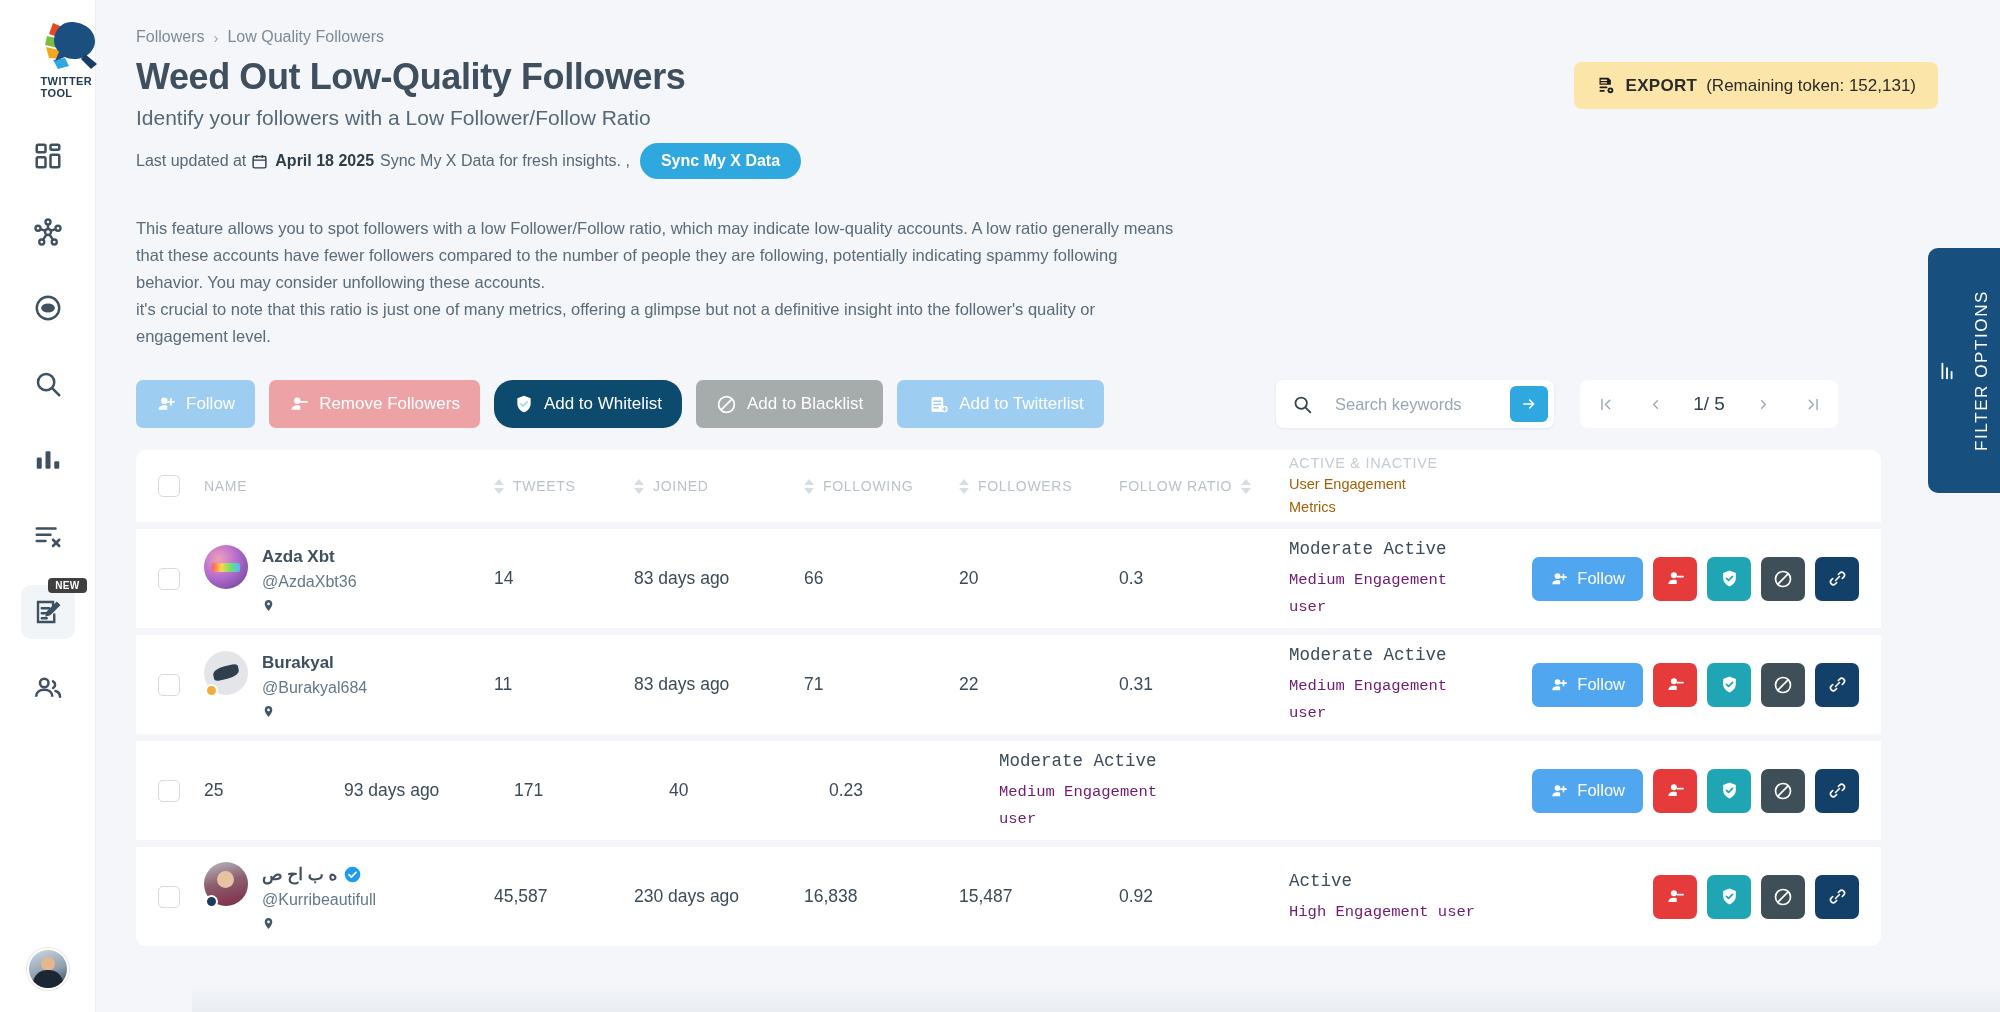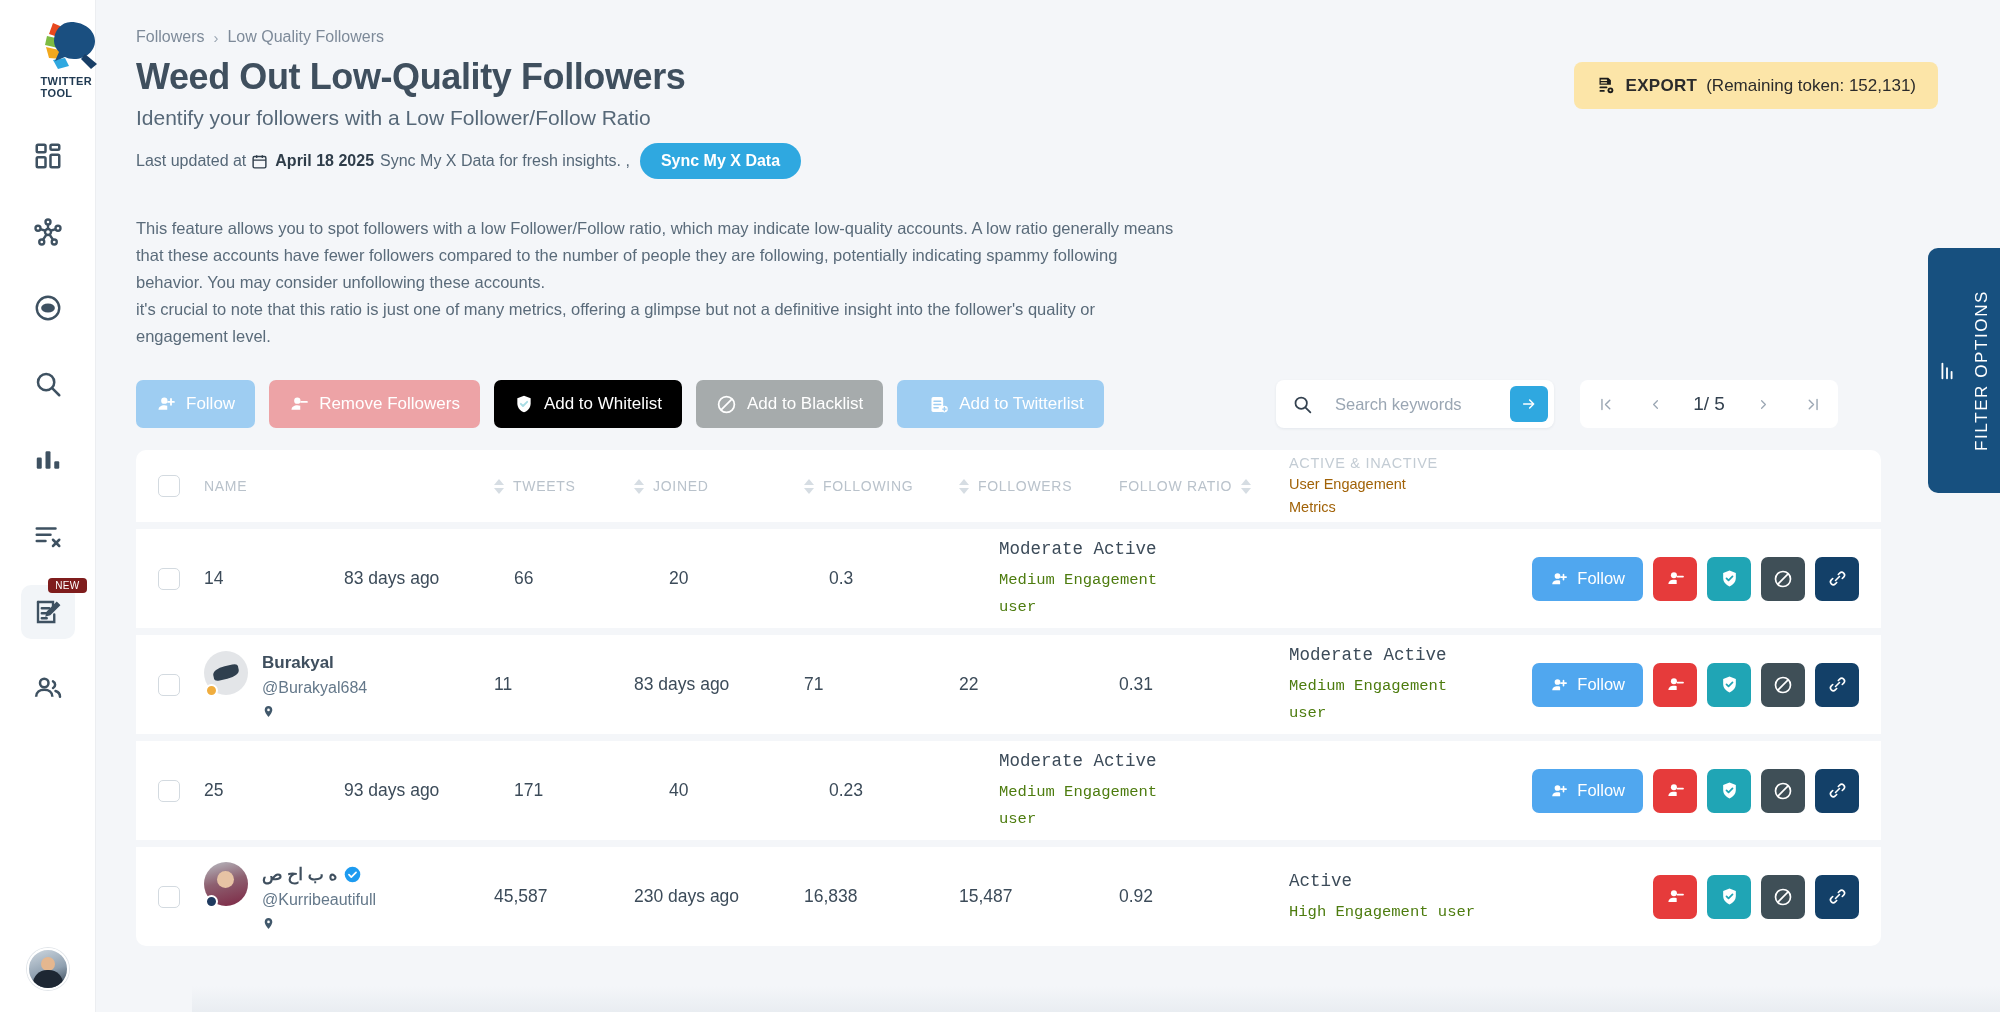--- a/index.html
+++ b/index.html
@@ -26,21 +26,21 @@
   .nav { margin-top: 30px; display: flex; flex-direction: column; align-items: center; gap: 22px; width: 100%; }
   .nav-item {
     width: 54px; height: 54px; border-radius: 10px;
     display: flex; align-items: center; justify-content: center;
     position: relative; cursor: pointer; color: #415464;
   }
   .nav-item.active { background: #f2f5f8; }
   .nav-item svg { display: block; }
   .badge-new {
     position: absolute; top: -7px; right: -12px;
-    background: #7f1d1d; color: #fff; font-size: 10px; font-weight: 400;
+    background: #404040; color: #fff; font-size: 10px; font-weight: 700;
     padding: 2px 7px; border-radius: 4px; letter-spacing: .3px;
   }
   .avatar-bottom {
     position: absolute; bottom: 22px; left: 50%; transform: translateX(-50%);
     width: 42px; height: 42px; border-radius: 50%; overflow: hidden;
     background: linear-gradient(160deg,#cfd8e0 0%,#8fa0b0 55%,#2b3a4a 100%);
     border: 2px solid #fff; box-shadow: 0 0 0 1px #e2e6ea;
   }
   .avatar-bottom .head { position:absolute; top:7px; left:50%; transform:translateX(-50%); width:14px;height:14px;border-radius:50%;background:#e5b78f;}
   .avatar-bottom .body { position:absolute; bottom:0; left:50%; transform:translateX(-50%); width:30px;height:18px;border-radius:14px 14px 0 0;background:#1d2733;}
@@ -84,21 +84,21 @@
   .bulk-row { margin-top: 30px; display: flex; align-items: center; gap: 14px; position: relative; }
   .bulk-btn {
     border: none; border-radius: 7px; color: #ffffff;
     font-size: 17px; font-family: inherit; cursor: pointer;
     height: 48px; padding: 0 20px; display: inline-flex; align-items: center; gap: 10px;
     white-space: nowrap;
   }
   .bulk-btn svg { flex: 0 0 auto; }
   .b-follow   { background: #9ecdf2; }
   .b-remove   { background: #eda3a6; }
-  .b-white    { background: #000000; }
+  .b-white    { background: #0c4a6e; border-radius: 19px; }
   .b-black    { background: #a6abac; }
   .b-twitter  { background: #9ecdf2; padding-left: 32px; }
 
   
   .search-pag { position: absolute; top: 0; left: 1140px; display: flex; align-items: center; gap: 16px; }
   .search-box {
     width: 278px; height: 48px; background: #fff; border-radius: 8px;
     display: flex; align-items: center; padding: 0 6px 0 16px; gap: 22px;
     box-shadow: 0 1px 3px rgba(20,40,70,.07);
   }
@@ -199,21 +199,21 @@
 
   .cell { font-size: 17.5px; color: #3c4b59; }
   .c-tweets    { width: 140px; }
   .c-joined    { width: 170px; }
   .c-following { width: 155px; }
   .c-followers { width: 160px; }
   .c-ratio     { width: 170px; }
 
   .cell-act { width: 190px; font-family: Liberation Mono, monospace; }
   .act-main { font-size: 17.5px; color: #3c4b59; line-height: 27px; }
-  .act-sub  { font-size: 15.5px; color: #4d7c0f; line-height: 27px; margin-top: 4px; }
+  .act-sub  { font-size: 15.5px; color: #701a75; line-height: 27px; margin-top: 4px; }
 
   .cell-btns { flex: 1; display: flex; align-items: center; justify-content: flex-end; gap: 10px; padding-right: 22px; }
   .ib {
     border: none; border-radius: 7px; cursor: pointer; color: #fff;
     height: 44px; display: inline-flex; align-items: center; justify-content: center;
     font-family: inherit;
   }
   .ib.sq { width: 44px; }
   .ib.follow { padding: 0 18px; gap: 9px; background: #50a7ef; font-size: 16.5px; }
   .ib.red    { background: #e63b3b; }
@@ -499,20 +499,38 @@
         <div class="th-act">
           <div class="t1">ACTIVE &amp; INACTIVE</div>
           <div class="t2">User Engagement</div>
           <div class="t2">Metrics</div>
         </div>
       </div>
 
       <div class="row">
         <div class="col-check">
           <div class="chk"></div>
+        </div>
+        <div class="cell-name">
+          <div class="av-wrap">
+            <span class="av a1"></span>
+          </div>
+          <div class="nm-block">
+            <div class="nm-line">
+              <span class="nm">Azda Xbt</span>
+            </div>
+            <div class="handle">@AzdaXbt36</div>
+            <div class="loc">
+              <svg width="13" height="15" viewBox="0 0 24 24">
+                <path d="M12 2c-4 0-7 3-7 7 0 5 7 13 7 13s7-8 7-13c0-4-3-7-7-7z" fill="#41586b"></path>
+                <circle cx="12" cy="9" r="2.4" fill="#fff"></circle>
+              </svg>
+
+            </div>
+          </div>
         </div>
         <div class="cell c-tweets">14</div>
         <div class="cell c-joined">83 days ago</div>
         <div class="cell c-following">66</div>
         <div class="cell c-followers">20</div>
         <div class="cell c-ratio">0.3</div>
         <div class="cell-act">
           <div class="act-main">Moderate Active</div>
           <div class="act-sub">Medium Engagement user</div>
         </div>

